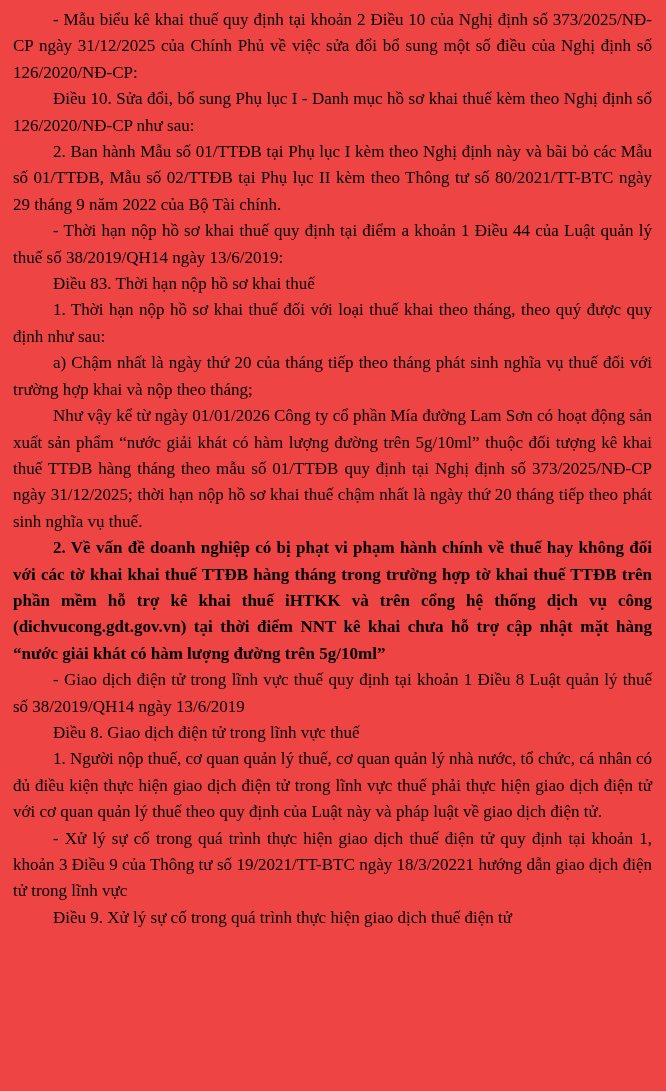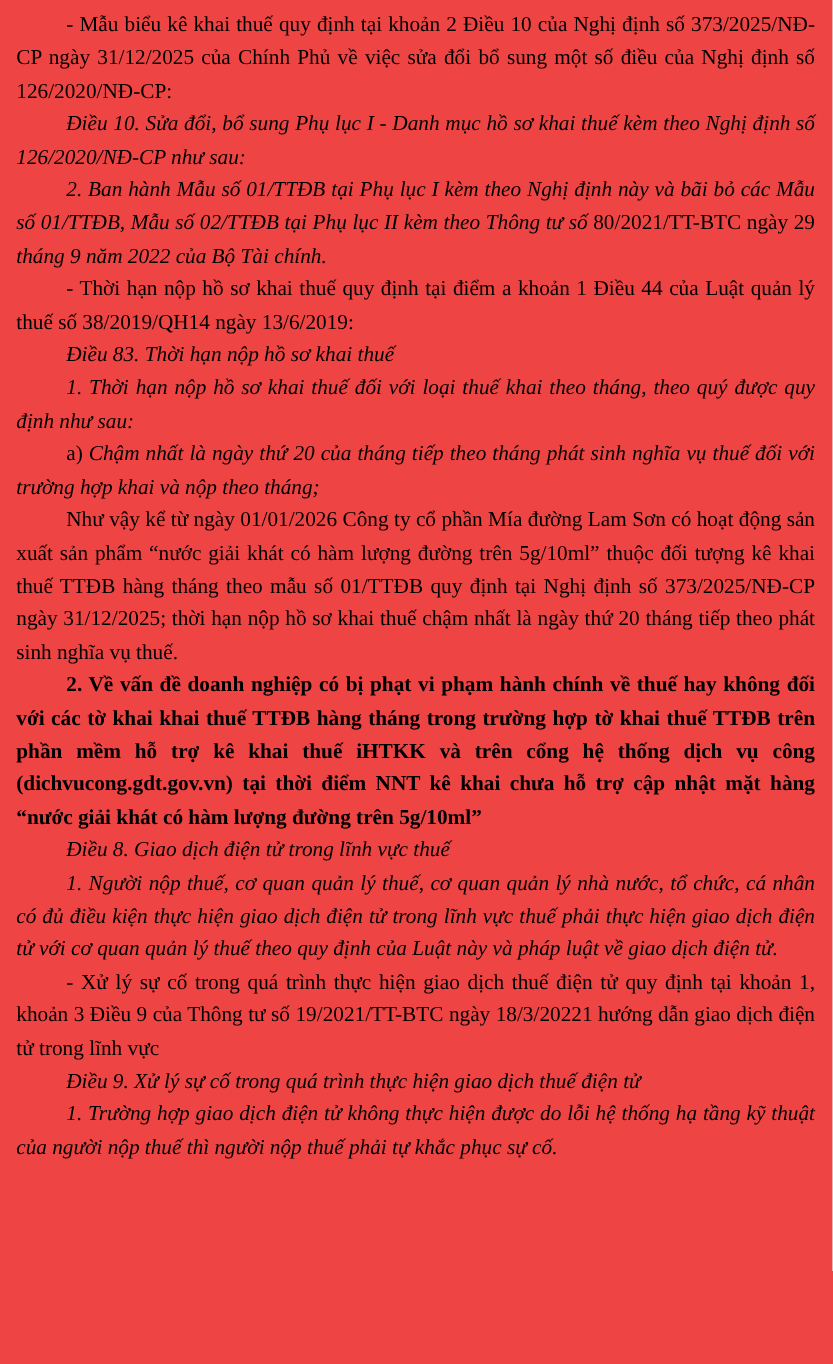--- a/index.html
+++ b/index.html
@@ -20,36 +20,36 @@
     line-height: 26.4px;
     color: #000000;
     text-align: justify;
   }
   .page p {
     margin: 0;
     padding: 0;
     text-indent: 40px;
   }
   .run-regular { font-style: normal; font-weight: normal; }
-  .run-italic  { font-style: italic; font-weight: normal; }
+  .run-italic  { font-weight: normal; }
   .run-bold    { font-style: normal; font-weight: bold; }
 </style>
 </head>
 <body>
 
 <div class="page">
   <div id="paragraphs-container">
       <p><span class="run-regular">- Mẫu biểu kê khai thuế quy định tại khoản 2 Điều 10 của Nghị định số 373/2025/NĐ-CP ngày 31/12/2025 của Chính Phủ về việc sửa đổi bổ sung một số điều của Nghị định số 126/2020/NĐ-CP:</span></p>
       <p><span class="run-italic">Điều 10. Sửa đổi, bổ sung Phụ lục I - Danh mục hồ sơ khai thuế kèm theo Nghị định số 126/2020/NĐ-CP như sau:</span></p>
       <p><span class="run-italic">2. Ban hành Mẫu số 01/TTĐB tại Phụ lục I kèm theo Nghị định này và bãi bỏ các Mẫu số 01/TTĐB, Mẫu số 02/TTĐB tại Phụ lục II kèm theo Thông tư số </span><span class="run-regular">80/2021/TT-BTC ngày 29 </span><span class="run-italic">tháng 9 năm 2022 của Bộ Tài chính.</span></p>
       <p><span class="run-regular">- Thời hạn nộp hồ sơ khai thuế quy định tại điểm a khoản 1 Điều 44 của Luật quản lý thuế số 38/2019/QH14 ngày 13/6/2019:</span></p>
       <p><span class="run-italic">Điều 83. Thời hạn nộp hồ sơ khai thuế</span></p>
       <p><span class="run-italic">1. Thời hạn nộp hồ sơ khai thuế đối với loại thuế khai theo tháng, theo quý được quy định như sau:</span></p>
       <p><span class="run-regular">a) </span><span class="run-italic">Chậm nhất là ngày thứ 20 của tháng tiếp theo tháng phát sinh nghĩa vụ thuế đối với trường hợp khai và nộp theo tháng;</span></p>
       <p><span class="run-regular">Như vậy kể từ ngày 01/01/2026 Công ty cổ phần Mía đường Lam Sơn có hoạt động sản xuất sản phẩm “nước giải khát có hàm lượng đường trên 5g/10ml” thuộc đối tượng kê khai thuế TTĐB hàng tháng theo mẫu số 01/TTĐB quy định tại Nghị định số 373/2025/NĐ-CP ngày 31/12/2025; thời hạn nộp hồ sơ khai thuế chậm nhất là ngày thứ 20 tháng tiếp theo phát sinh nghĩa vụ thuế.</span></p>
       <p><span class="run-bold">2. Về vấn đề doanh nghiệp có bị phạt vi phạm hành chính về thuế hay không đối với các tờ khai khai thuế TTĐB hàng tháng trong trường hợp tờ khai thuế TTĐB trên phần mềm hỗ trợ kê khai thuế iHTKK và trên cổng hệ thống dịch vụ công (dichvucong.gdt.gov.vn) tại thời điểm NNT kê khai chưa hỗ trợ cập nhật mặt hàng “nước giải khát có hàm lượng đường trên 5g/10ml”</span></p>
+      <p><span class="run-regular">- Giao dịch điện tử trong lĩnh vực thuế quy định tại khoản 1 Điều 8 Luật quản lý thuế số 38/2019/QH14 ngày 13/6/2019</span></p>
       <p><span class="run-italic">Điều 8. Giao dịch điện tử trong lĩnh vực thuế</span></p>
       <p><span class="run-italic">1. Người nộp thuế, cơ quan quản lý thuế, cơ quan quản lý nhà nước, tổ chức, cá nhân có đủ điều kiện thực hiện giao dịch điện tử trong lĩnh vực thuế phải thực hiện giao dịch điện tử với cơ quan quản lý thuế theo quy định của Luật này và pháp luật về giao dịch điện tử.</span></p>
       <p><span class="run-regular">- Xử lý sự cố trong quá trình thực hiện giao dịch thuế điện tử quy định tại khoản 1, khoản 3 Điều 9 của Thông tư số 19/2021/TT-BTC ngày 18/3/20221 hướng dẫn giao dịch điện tử trong lĩnh vực</span></p>
       <p><span class="run-italic">Điều 9. Xử lý sự cố trong quá trình thực hiện giao dịch thuế điện tử</span></p>
-      <p><span class="run-italic">1. Trường hợp giao dịch điện tử không thực hiện được do lỗi hệ thống hạ tầng kỹ thuật của người nộp thuế thì người nộp thuế phải tự khắc phục sự cố.</span></p>
     </div>
 </div>
 
 </body></html>

